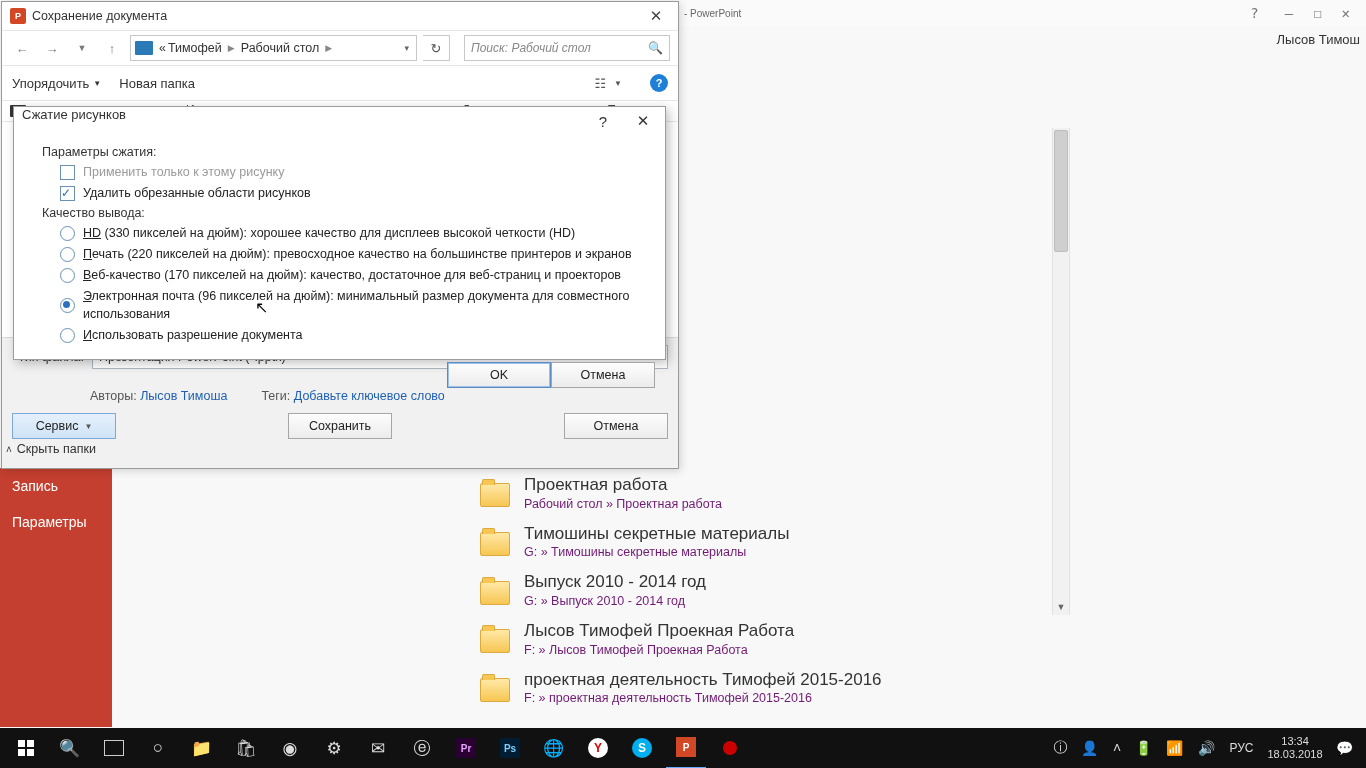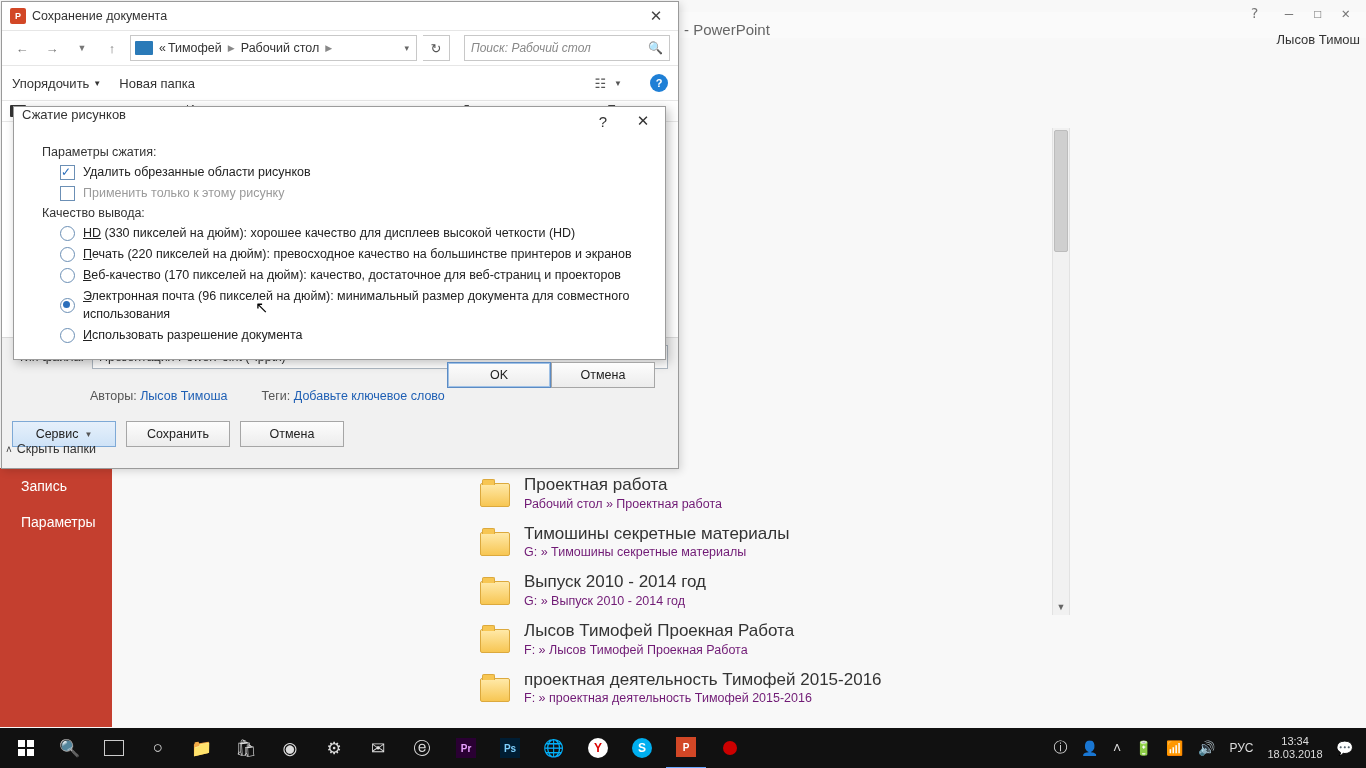--- a/index.html
+++ b/index.html
@@ -1,26 +1,26 @@
 <!DOCTYPE html>
 <html><head>
 <meta charset="utf-8">
 <style>
   html,body{margin:0;padding:0;font-family:"Segoe UI",Tahoma,sans-serif;font-size:13px;color:#222;background:#fff;width:1366px;height:768px;overflow:hidden;-webkit-font-smoothing:antialiased}
   .app-bg{position:absolute;inset:0;background:#f8f8f8}
   
-  .pp-title{position:absolute;left:680px;right:0;top:12px;height:26px;background:#fafafa;display:flex;align-items:flex-end;color:#666;font-size:15px}
+  .pp-title{position:absolute;left:680px;right:0;top:0;height:26px;background:#fafafa;display:flex;align-items:center;color:#666;font-size:10px}
   .pp-title .pp-name{margin-left:4px}
   .pp-user{position:absolute;right:0;top:32px;width:90px;height:22px;color:#333;font-size:13px;text-align:right;padding-right:6px}
   .pp-winbtns{position:absolute;right:0;top:0;height:26px;display:flex;align-items:center;gap:20px;padding:0 16px;color:#777}
   .pp-winbtns span{font-family:Consolas,monospace;font-size:14px}
   .pp-help{margin-right:6px}
   
   .red-side{position:absolute;left:0;top:468px;width:112px;bottom:41px;background:#c43f2f}
-  .red-item{padding:10px 21px;color:#fff;font-size:14px}
+  .red-item{padding:10px 12px;color:#fff;font-size:14px}
   
   .recent{position:absolute;left:480px;top:350px;width:570px;bottom:60px;overflow:hidden}
   .recent-row{display:flex;align-items:center;gap:14px;margin-bottom:14px}
   .folder-icon{width:28px;height:22px;margin-top:4px;background:linear-gradient(#ffe9a8,#f7c653);border:1px solid #dca93d;border-radius:2px;position:relative}
   .folder-icon::before{content:"";position:absolute;left:1px;top:-5px;width:11px;height:5px;background:#f7c653;border:1px solid #dca93d;border-bottom:none;border-radius:2px 2px 0 0}
   .recent-title{font-size:17px;color:#333;line-height:1.1}
   .recent-sub{font-size:12.5px;color:#701a75;margin-top:2px}
   .recent-scroll{position:absolute;left:1052px;top:128px;width:16px;height:485px;background:#f1f1f1;border:1px solid #e2e2e2}
   .recent-thumb{position:absolute;left:1px;top:1px;width:12px;height:120px;background:#cfcfcf;border:1px solid #bcbcbc;border-radius:2px}
   .recent-arrow{position:absolute;left:0;width:16px;height:16px;background:#f1f1f1;display:flex;align-items:center;justify-content:center;color:#666;font-size:9px}
@@ -50,21 +50,21 @@
   .sd-sidepanel .fico{width:16px;height:12px;background:#333;border-radius:1px}
   
   .sd-bottom{position:absolute;left:0;right:0;bottom:0;height:118px;background:#f1f1f1;border-top:1px solid #d9d9d9;padding:6px 10px;font-size:12.5px}
   .sd-row{display:flex;align-items:center;height:26px;gap:8px}
   .sd-lbl{width:72px;text-align:right;color:#333}
   .sd-combo{flex:1;height:22px;border:1px solid #aeb8c2;background:#fff;display:flex;align-items:center;padding:0 6px;color:#333;font-size:12.5px}
   .sd-combo .dd{margin-left:auto;font-size:9px;color:#555}
   .sd-meta{display:flex;gap:34px;margin:19px 0 0 78px;font-size:12.5px}
   .sd-meta .mlbl{color:#555}
   .sd-meta .mval{color:#1e5fb4}
-  .sd-actions{display:flex;gap:10px;justify-content:flex-start;align-items:center;margin-top:18px}
+  .sd-actions{display:flex;gap:10px;justify-content:space-between;align-items:center;margin-top:10px}
   .btn{height:24px;min-width:78px;border:1px solid #a6a6a6;background:linear-gradient(#fdfdfd,#ececec);display:inline-flex;align-items:center;justify-content:center;padding:0 12px;font-size:12.5px;color:#222}
   .btn.tool{background:linear-gradient(#e6f0fb,#cfe3f7);border-color:#7ea9d6}
   .btn .dd{margin-left:6px;font-size:8px;color:#555}
   .hide-folders{position:absolute;left:4px;bottom:12px;display:flex;align-items:center;gap:5px;color:#333;font-size:12.5px}
   .hide-folders .car{font-size:10px}
 
   
   .cp-dlg{position:absolute;left:13px;top:106px;width:651px;height:252px;background:#fff;border:1px solid #9c9c9c;box-shadow:3px 3px 10px rgba(0,0,0,.25)}
   .cp-title{height:30px;display:flex;padding:0 8px;font-size:13px;color:#333}
   .cp-title .sp{margin-left:auto;display:flex;gap:12px}
@@ -261,27 +261,27 @@
   <div class="cp-title">
     <span>Сжатие рисунков</span>
     <div class="sp">
       <div class="ico">?</div>
       <div class="ico">✕</div>
     </div>
   </div>
   <div class="cp-body">
     <div class="cp-sec">
       <div class="cp-head">Параметры сжатия:</div>
-      <div class="cp-opt">
-        <div class="chk checked"></div>
-        <span>Удалить обрезанные области рисунков</span>
-      </div>
       <div class="cp-opt dis">
         <div class="chk"></div>
         <span>Применить только к этому рисунку</span>
+      </div>
+      <div class="cp-opt">
+        <div class="chk checked"></div>
+        <span>Удалить обрезанные области рисунков</span>
       </div>
     </div>
     <div class="cp-sec">
       <div class="cp-head">Качество вывода:</div>
       <div class="cp-opt">
         <div class="rad"></div>
         <span><span class="ul">HD</span><span> (330 пикселей на дюйм): хорошее качество для дисплеев высокой четкости (HD)</span></span>
       </div>
       <div class="cp-opt">
         <div class="rad"></div>

